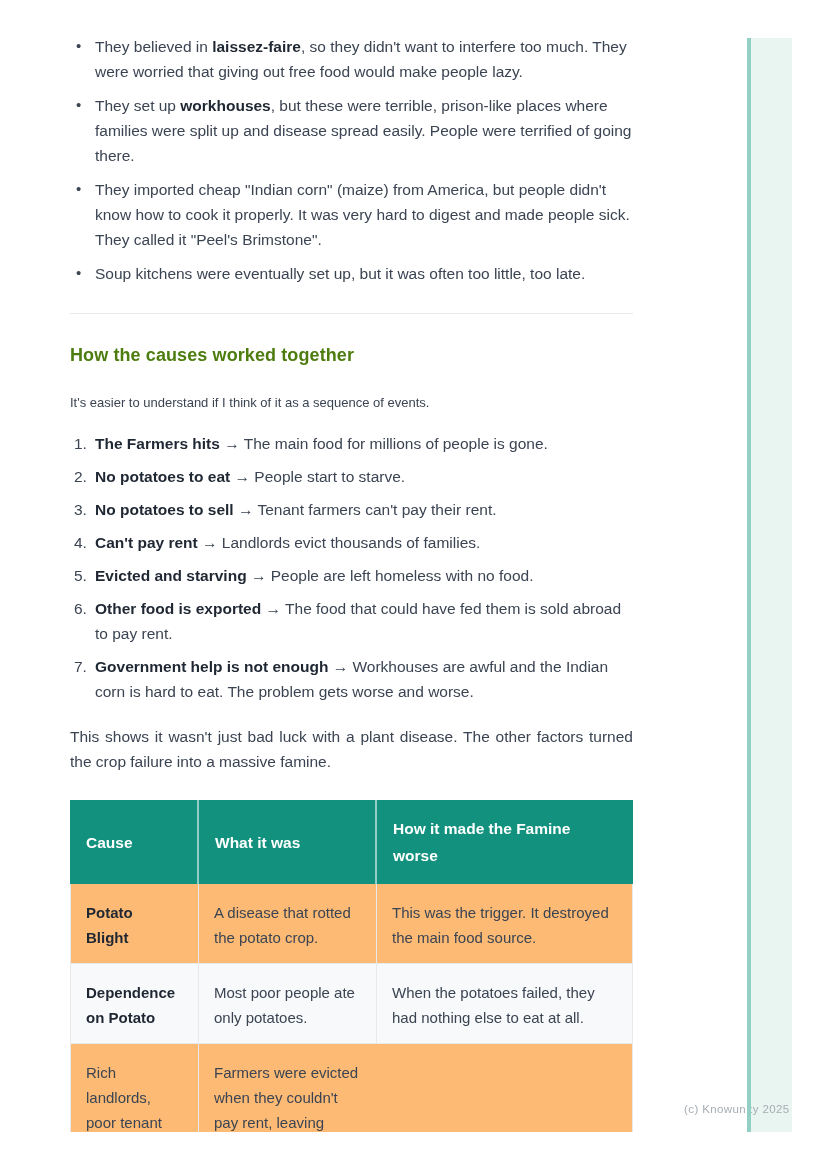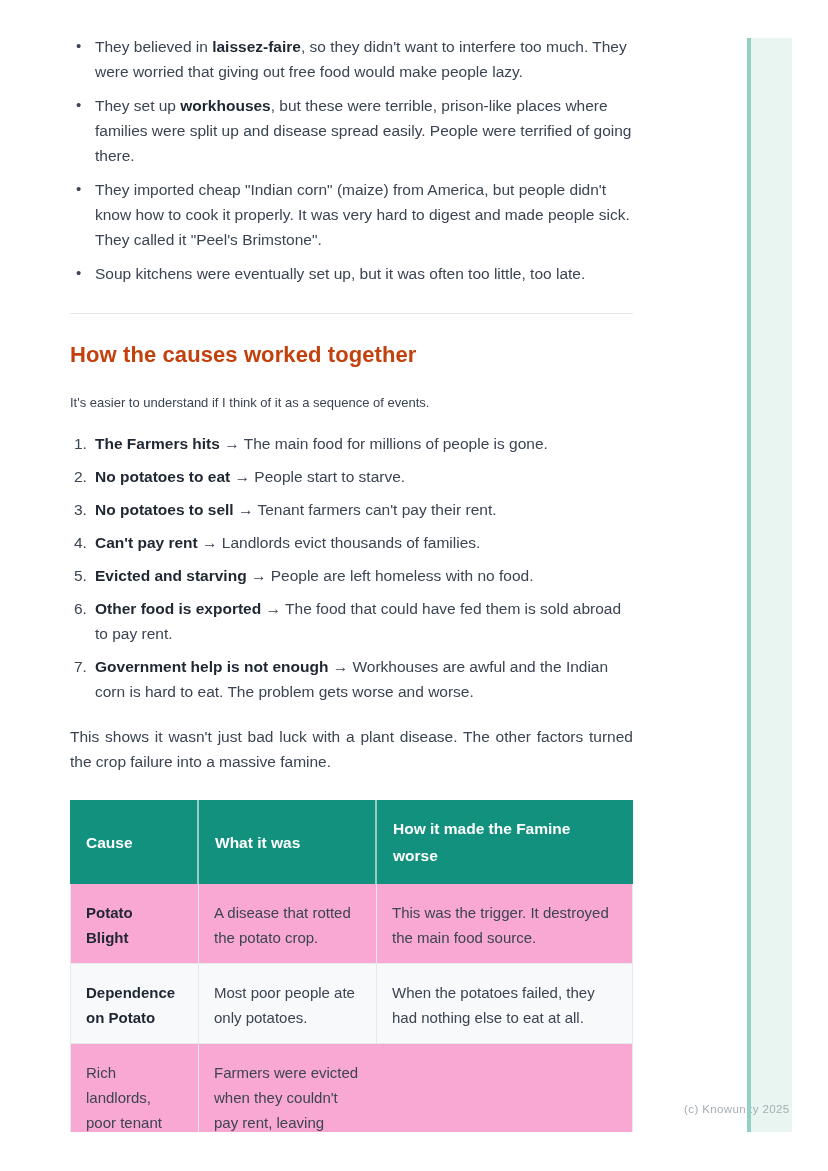--- a/index.html
+++ b/index.html
@@ -36,24 +36,24 @@
   
   .divider {
     border: none;
     border-top: 1px solid #e6e8eb;
     margin-top: 27px;
   }
 
   
   .section-heading {
     margin-top: 26px;
-    font-size: 22px;
+    font-size: 18px;
     line-height: 30px;
     font-weight: bold;
-    color: #c2410c;
+    color: #4d7c0f;
     letter-spacing: 0.1px;
   }
   .intro-paragraph {
     margin-top: 20px;
     font-size: 13px;
     line-height: 25px;
   }
   .conclusion-paragraph {
     margin-top: 20px;
     font-size: 15.5px;
@@ -95,21 +95,21 @@
     font-weight: 600;
     line-height: 27px;
   }
   .t-header .th + .th { border-left: 2px solid rgba(255,255,255,0.55); }
   .t-header .th-narrow span { display: inline-block; max-width: 182px; }
 
   .t-row {
     display: grid;
     grid-template-columns: 127px 178px 258px;
     height: 80px;
-    background: #f9a8d4;
+    background: #fdba74;
     border-left: 1px solid #e7e9ec;
     border-right: 1px solid #e7e9ec;
   }
   .t-row.alt { background: #f8f9fa; }
   .t-row.has-bottom { border-bottom: 1px solid #e7e9ec; }
   .t-row.cut { height: 88px; overflow: hidden; }
   .t-row .td {
     padding: 16px 16px 10px 15px;
     font-size: 15px;
     line-height: 25px;

